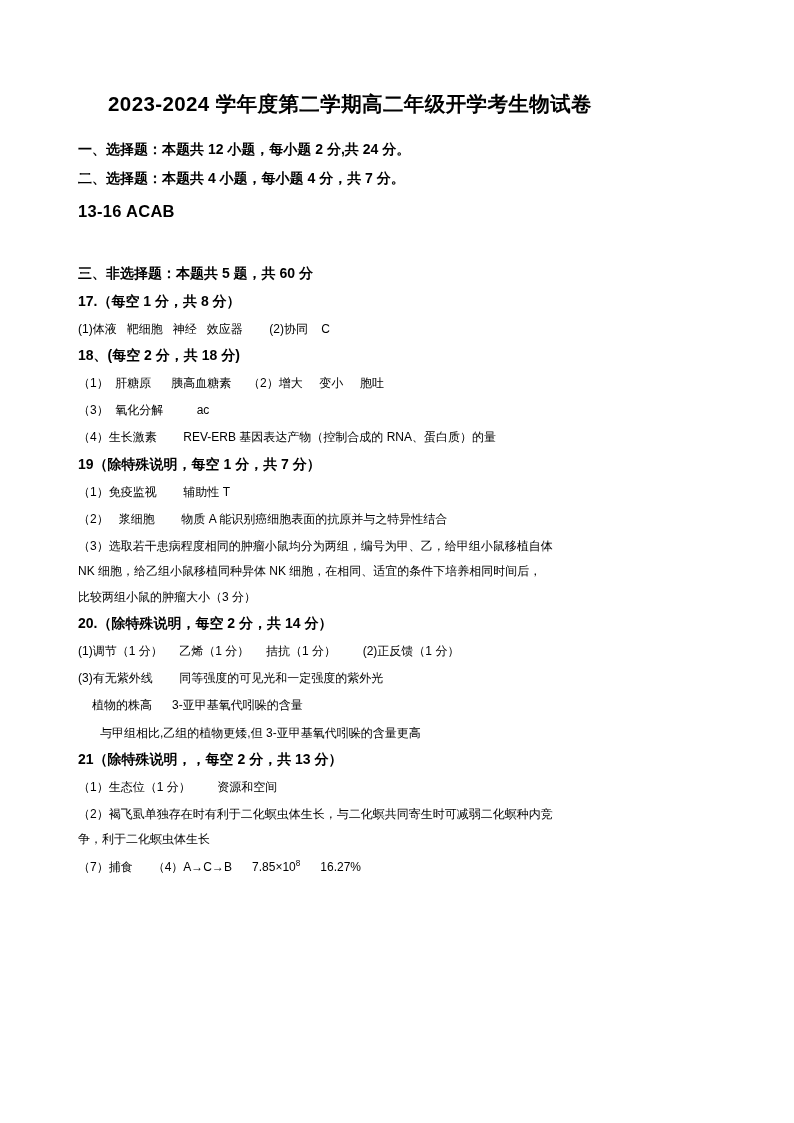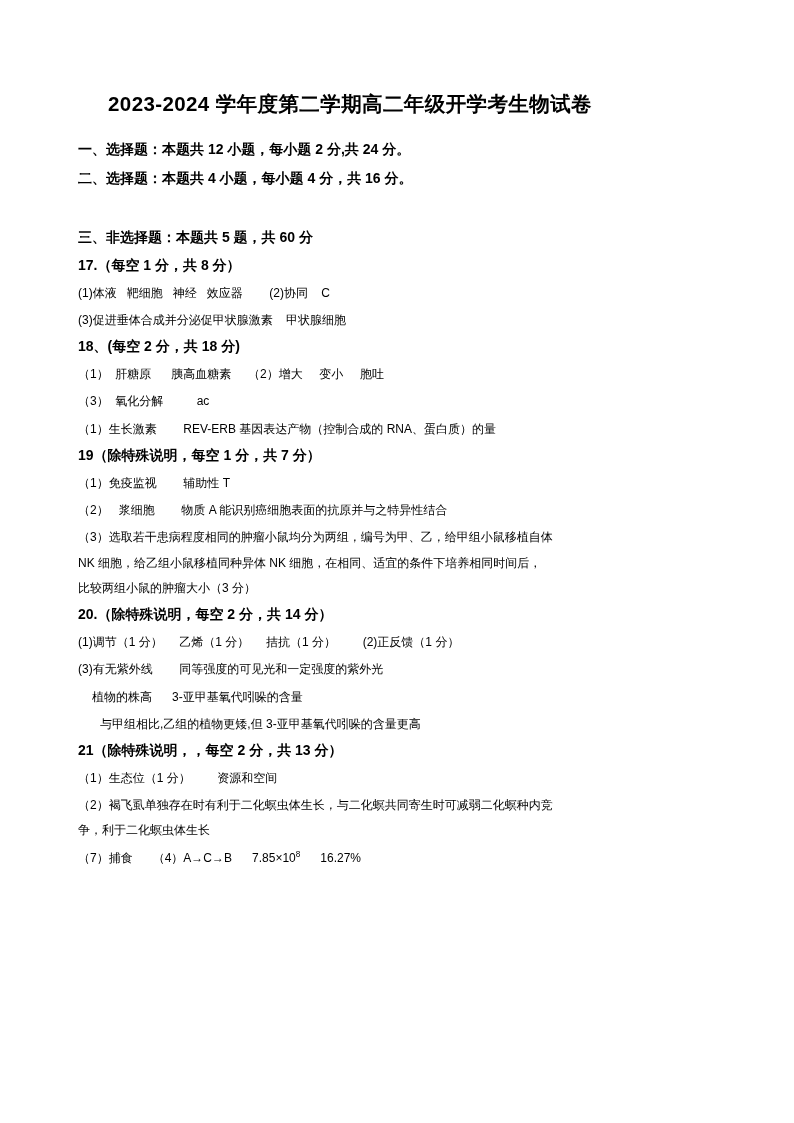--- a/index.html
+++ b/index.html
@@ -79,32 +79,32 @@
 </style>
 </head>
 <body>
 
 <div class="page">
 
   <div class="doc-title">2023-2024 学年度第二学期高二年级开学考生物试卷</div>
 
   <div class="sec-head">一、选择题：本题共 12 小题，每小题 2 分,共 24 分。</div>
 
-  <div class="sec-head">二、选择题：本题共 4 小题，每小题 4 分，共 16 分。</div>
+  <div class="sec-head">二、选择题：本题共 4 小题，每小题 4 分，共 7 分。</div>
+  <div class="line big">13-16 ACAB</div>
 
   <div class="sec-head-3">三、非选择题：本题共 5 题，共 60 分</div>
 
   <div class="q-head">17.（每空 1 分，共 8 分）</div>
   <div class="line">(1)体液   靶细胞   神经   效应器        (2)协同    C</div>
-  <div class="line">(3)促进垂体合成并分泌促甲状腺激素    甲状腺细胞</div>
 
   <div class="q-head">18、(每空 2 分，共 18 分)</div>
   <div class="line">（1）  肝糖原      胰高血糖素     （2）增大     变小     胞吐</div>
   <div class="line">（3）  氧化分解          ac</div>
-  <div class="line">（1）生长激素        REV-ERB 基因表达产物（控制合成的 RNA、蛋白质）的量</div>
+  <div class="line">（4）生长激素        REV-ERB 基因表达产物（控制合成的 RNA、蛋白质）的量</div>
 
   <div class="q-head">19（除特殊说明，每空 1 分，共 7 分）</div>
   <div class="line">（1）免疫监视        辅助性 T</div>
   <div class="line">（2）   浆细胞        物质 A 能识别癌细胞表面的抗原并与之特异性结合</div>
   <div class="line tight">（3）选取若干患病程度相同的肿瘤小鼠均分为两组，编号为甲、乙，给甲组小鼠移植自体</div>
   <div class="line tight">NK 细胞，给乙组小鼠移植同种异体 NK 细胞，在相同、适宜的条件下培养相同时间后，</div>
   <div class="line">比较两组小鼠的肿瘤大小（3 分）</div>
 
   <div class="q-head">20.（除特殊说明，每空 2 分，共 14 分）</div>
   <div class="line">(1)调节（1 分）     乙烯（1 分）     拮抗（1 分）        (2)正反馈（1 分）</div>

